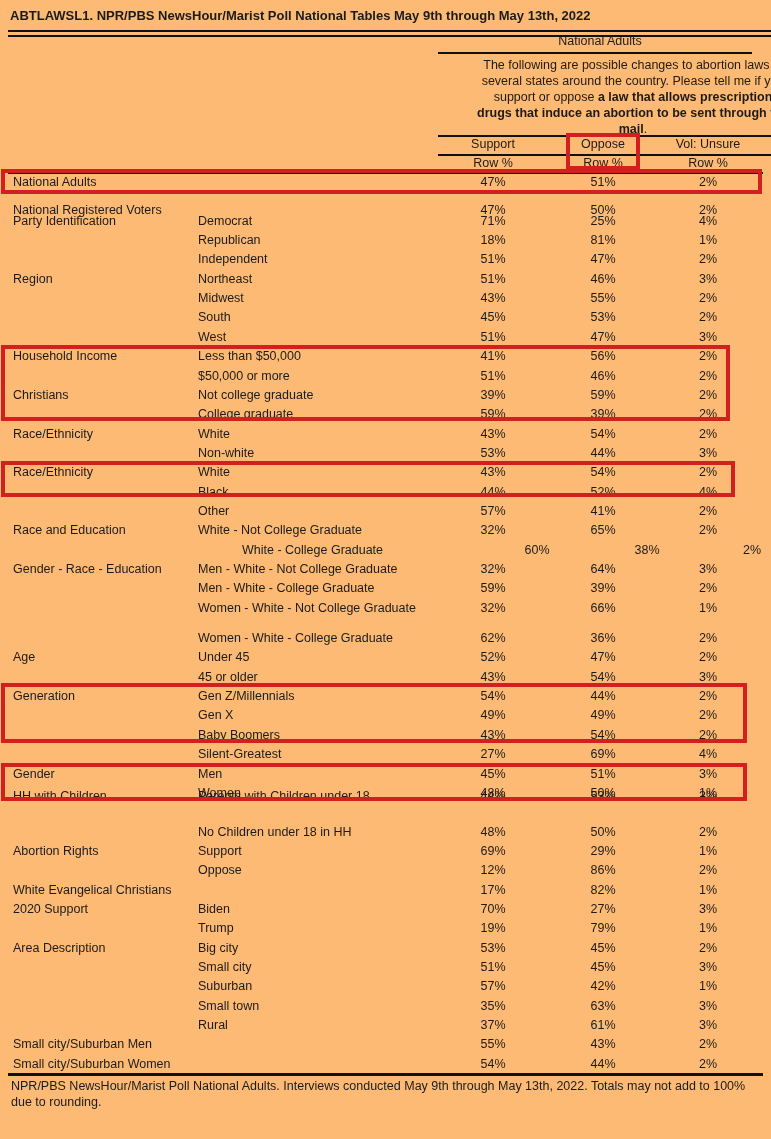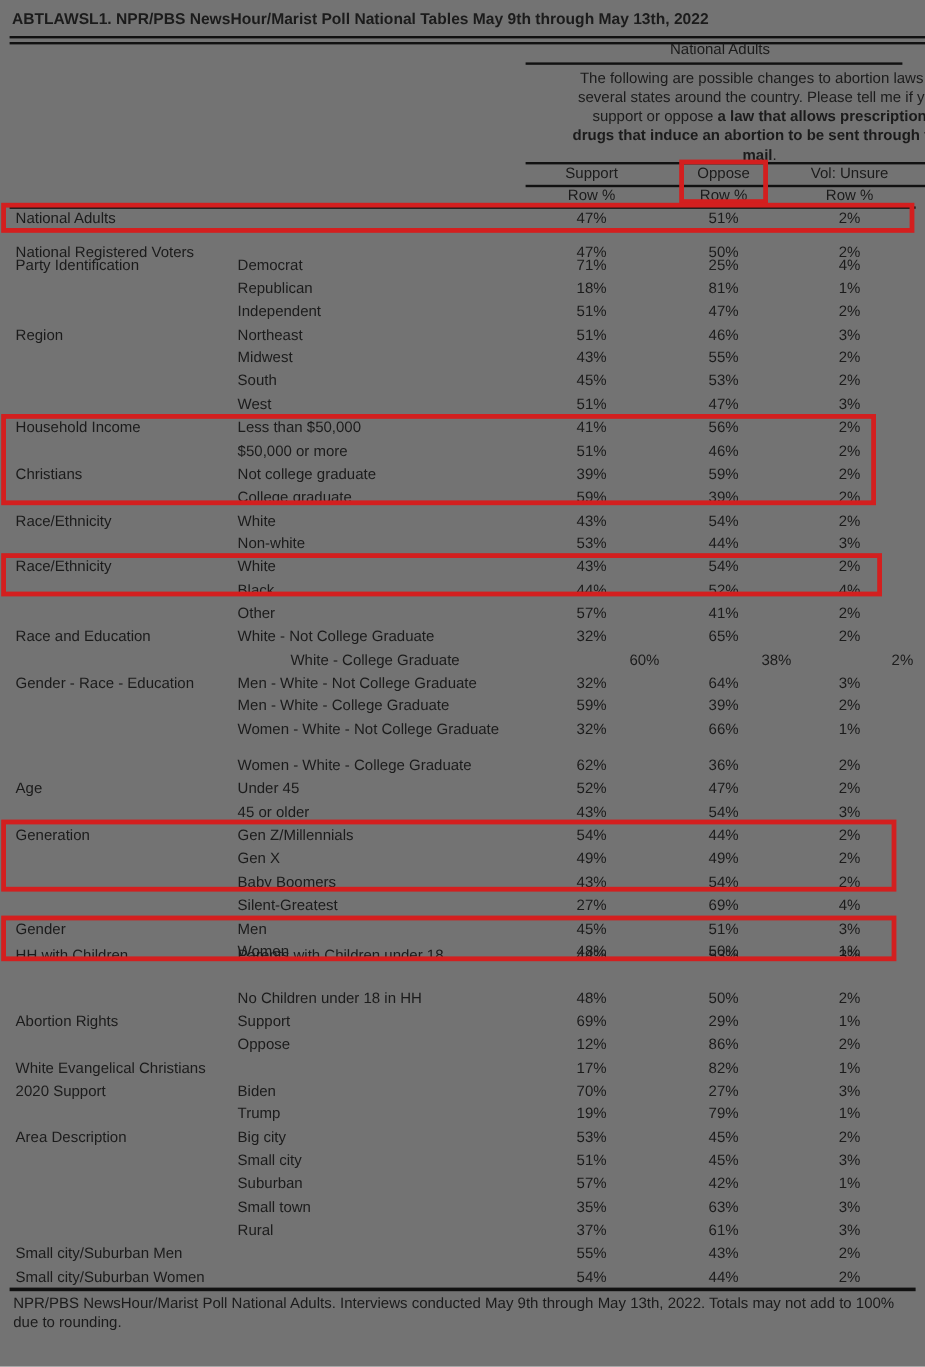--- a/index.html
+++ b/index.html
@@ -1,17 +1,17 @@
 <!DOCTYPE html>
 <html><head>
 <meta charset="utf-8">
 <style>
   html,body{margin:0;padding:0;background:#fff;}
   .page{
-    position:relative;width:771px;height:1139px;background:#737373;
+    position:relative;width:771px;height:1139px;background:#fdba74;
     overflow:hidden;font-family:"Liberation Sans","DejaVu Sans",sans-serif;
     color:#1b1b1b;font-size:12.5px;
   }
   .abs{position:absolute;}
   .title{left:10px;top:8px;font-weight:bold;font-size:13px;white-space:nowrap;}
   .double-line{left:8px;width:763px;top:30px;height:3px;border-top:2px solid #111;border-bottom:2px solid #111;}
   .na-label{left:438px;width:324px;top:34px;text-align:center;}
   .na-underline{left:438px;width:314px;top:52px;height:2px;background:#111;}
   .question{left:433px;width:400px;top:57px;text-align:center;line-height:16px;}
   .question b{font-weight:bold;}

